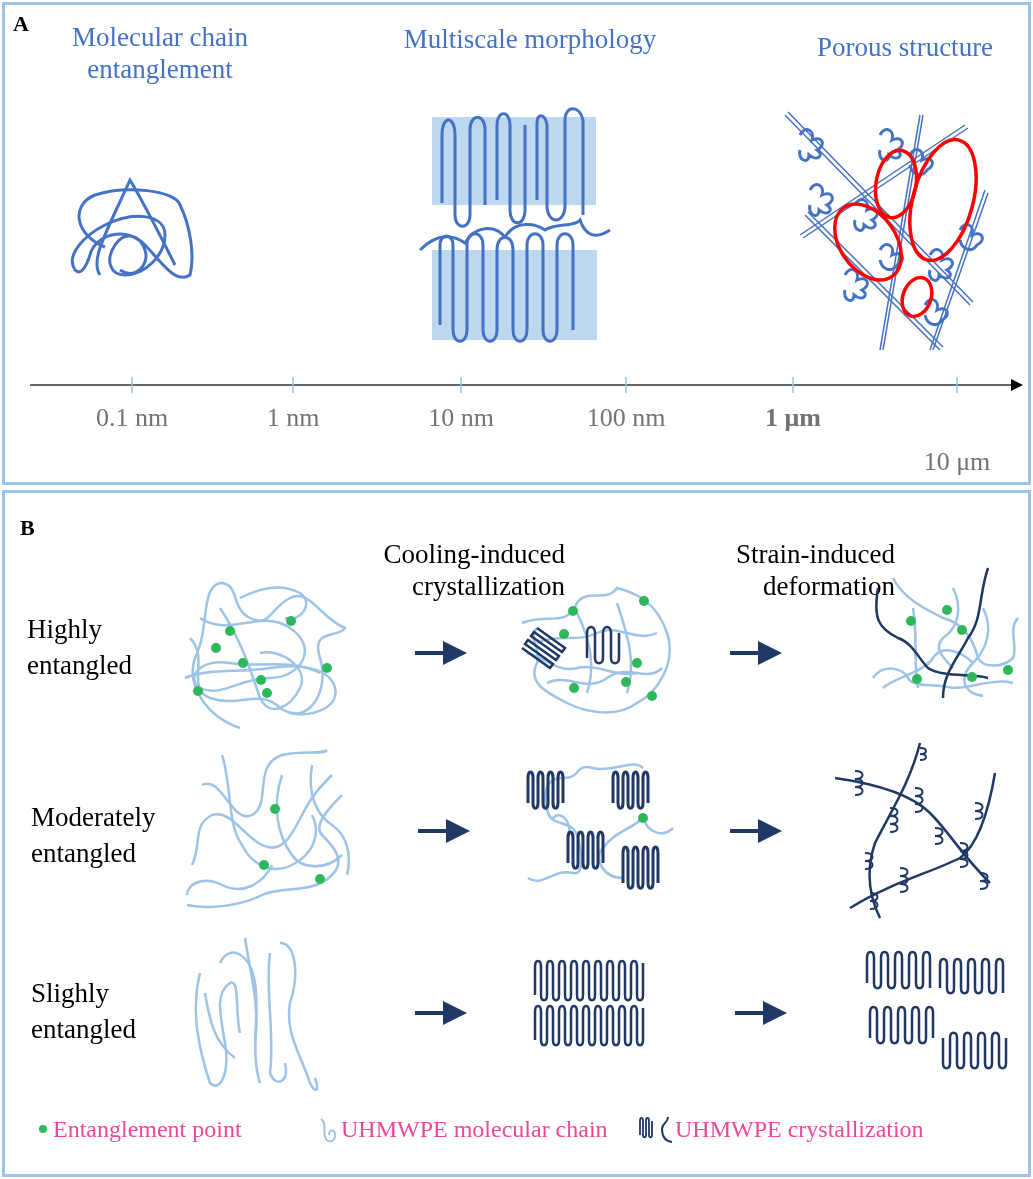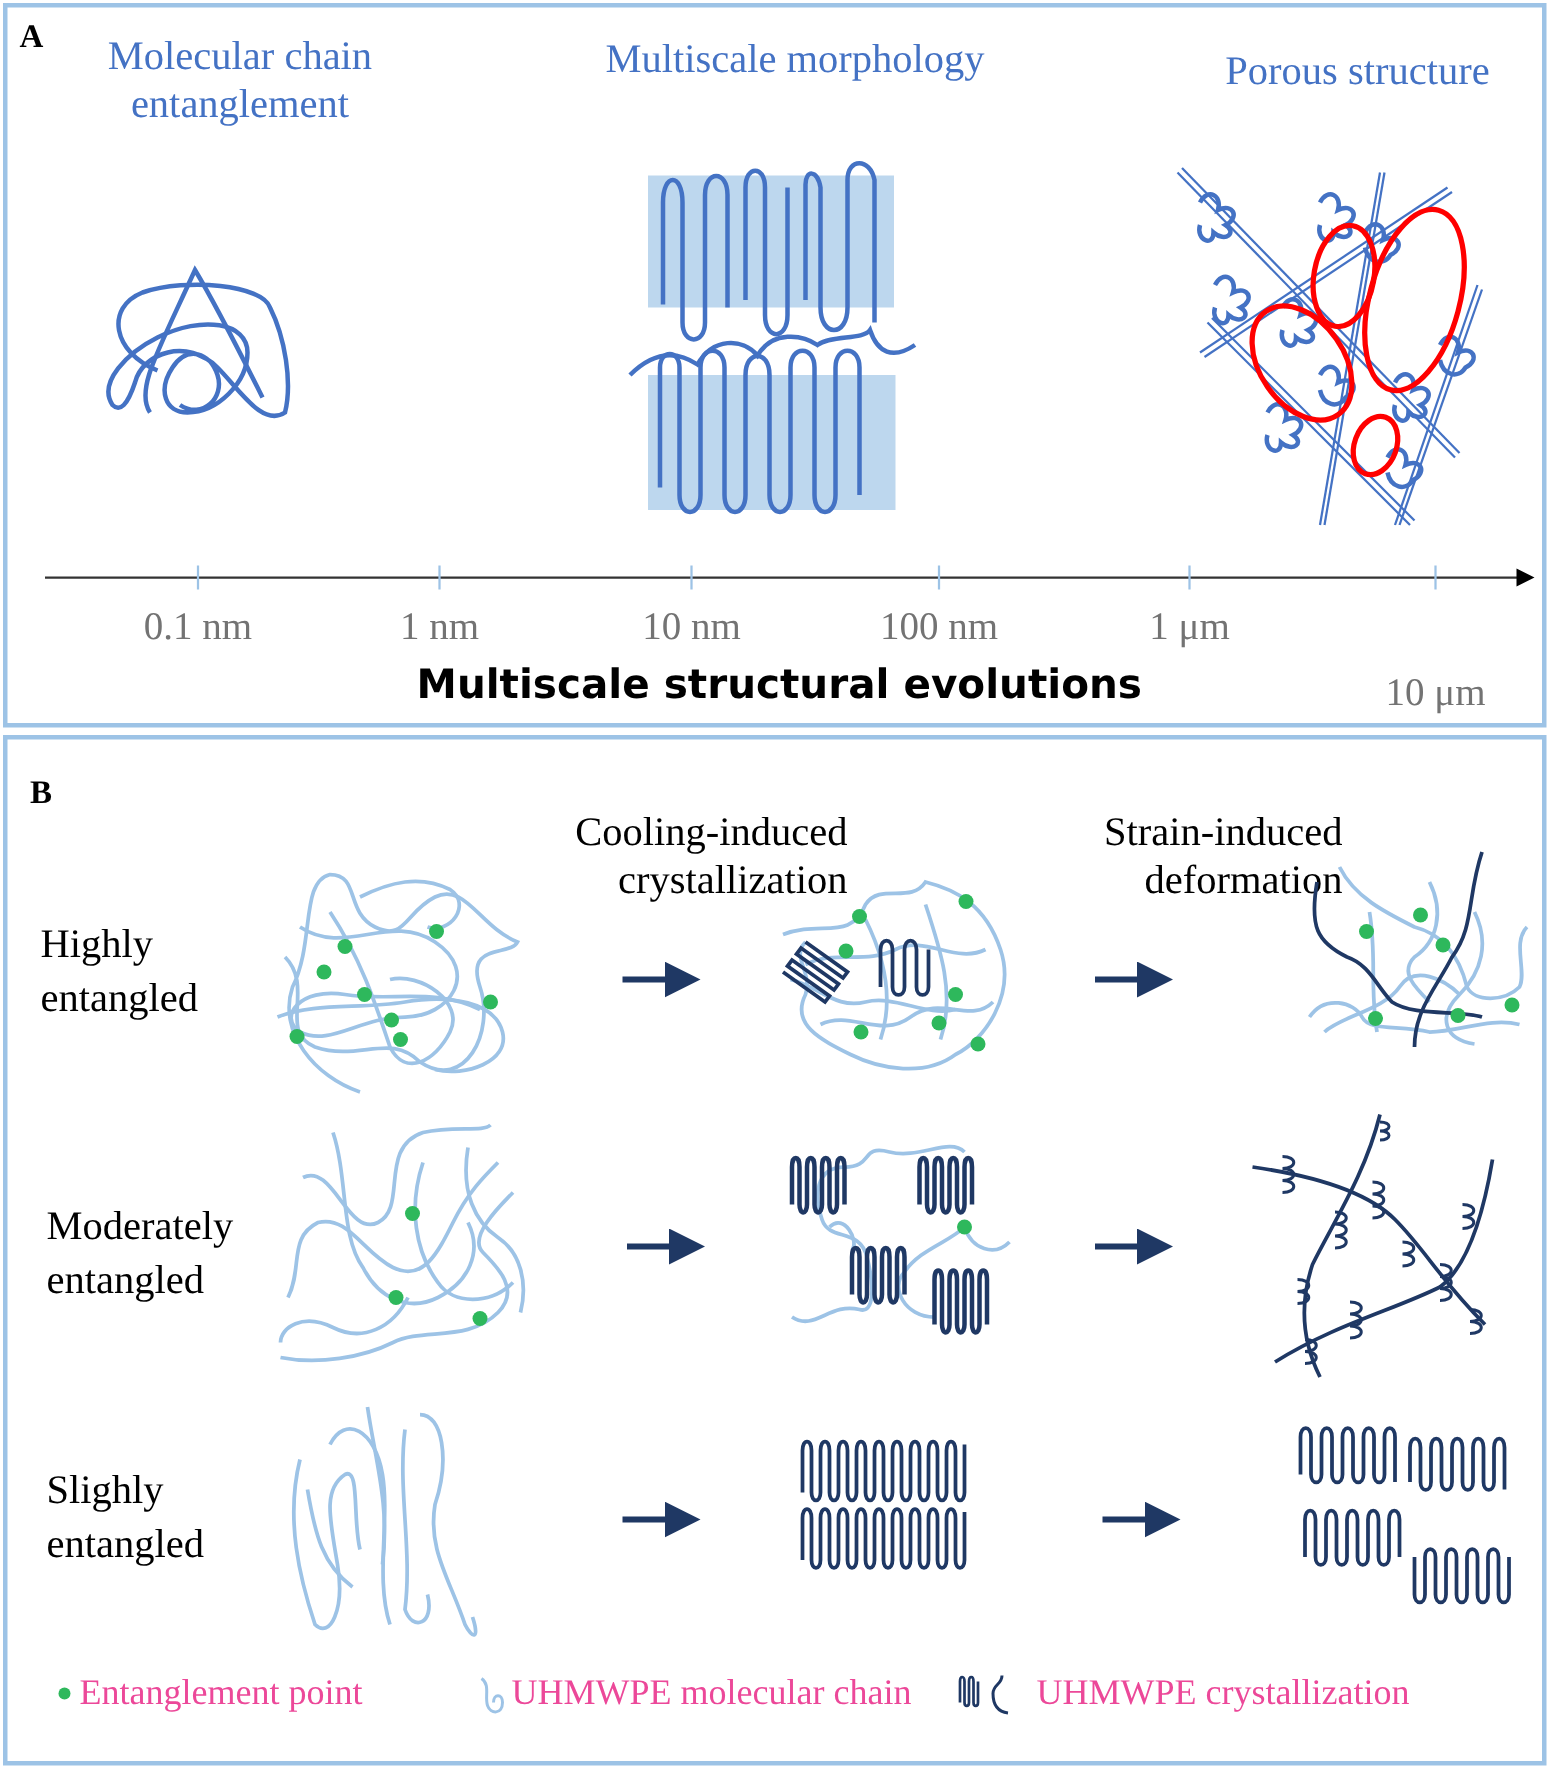--- a/index.html
+++ b/index.html
@@ -85,23 +85,22 @@
       <line x1="456" y1="372" x2="456" y2="388"></line>
       <line x1="621" y1="372" x2="621" y2="388"></line>
       <line x1="788" y1="372" x2="788" y2="388"></line>
       <line x1="952" y1="372" x2="952" y2="388"></line>
     </g>
   </svg>
   <div class="abs tick-label" style="left:57px; top:398px;">0.1 nm</div>
   <div class="abs tick-label" style="left:218px; top:398px;">1 nm</div>
   <div class="abs tick-label" style="left:386px; top:398px;">10 nm</div>
   <div class="abs tick-label" style="left:551px; top:398px;">100 nm</div>
-  <div class="abs tick-label" style="left:718px; top:398px;">1 μm</div>
+  <div class="abs tick-label" style="left:718px; top:398px;font-weight:bold;">1 μm</div>
   <div class="abs tick-label" style="left:882px; top:398px;margin-top:44px;">10 μm</div>
-  <div class="abs axis-title" style="left:0; top:436px; width:1029px;">Multiscale structural evolutions</div>
 </div>
 
 <div id="panelB" class="panel">
   <div class="abs letter" style="left:15px; top:22px;">B</div>
 
   <div class="abs step-label" style="left:300px; top:15px; width:260px;">
     <div>Cooling-induced</div>
     <div>crystallization</div>
   </div>
   <div class="abs step-label" style="left:650px; top:15px; width:240px;">
@@ -294,15 +293,15 @@
 
     <svg style="left:284px; top:4px;" width="20" height="28" viewBox="0 0 20 28">
       <path d="M2 2 C8 6 4 14 6 20 C8 26 16 26 16 18 C16 12 10 12 10 18" fill="none" stroke="#9dc3e6" stroke-width="2"></path>
     </svg>
     <span class="abs legend-text" style="left:306px; top:3px;">UHMWPE molecular chain</span>
 
     <svg style="left:603px; top:2px;" width="36" height="30" viewBox="0 0 36 30">
       <path d="M2 20 L2 6 C2 2 5 2 5 6 L5 20 C5 23 8 23 8 20 L8 6 C8 2 11 2 11 6 L11 20 C11 23 14 23 14 20 L14 6" fill="none" stroke="#1f3864" stroke-width="1.8"></path>
       <path d="M30 2 C30 8 24 8 24 14 C24 20 26 26 34 27" fill="none" stroke="#1f3864" stroke-width="2"></path>
     </svg>
-    <span class="abs legend-text" style="left:656px; top:3px;">UHMWPE crystallization</span>
+    <span class="abs legend-text" style="left:640px; top:3px;">UHMWPE crystallization</span>
   </div>
 </div>
 
 </body></html>

